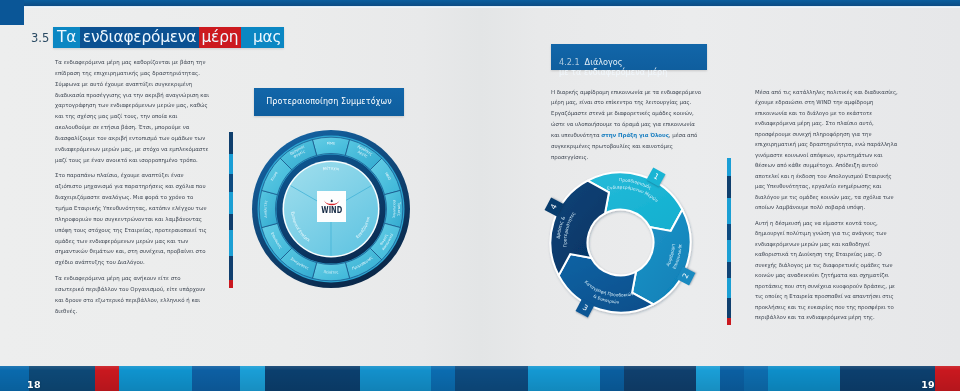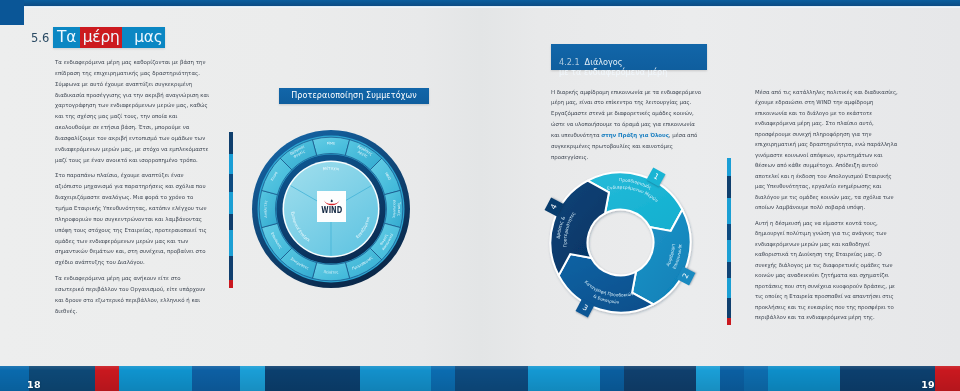--- a/index.html
+++ b/index.html
@@ -19,25 +19,25 @@
 .title-band{position:absolute;left:53px;top:26.5px;height:21.5px;display:flex;align-items:stretch;
   box-shadow:0 1px 2px rgba(0,0,0,.12);}
 .title-seg{display:flex;align-items:center;color:#eef8ff;
   font:400 15.4px/1 "DejaVu Sans",sans-serif;padding:0 2.7px;letter-spacing:-.22px;}
 .title-seg.s0{padding-left:4px;padding-right:4px;}
 .lp-text{position:absolute;left:55px;top:57px;width:154px;letter-spacing:0.0px;
   font:400 5.45px/10.85px "DejaVu Sans",sans-serif;color:#3f4753;text-align:left;}
 .lp-text p{margin-bottom:5px;}
 
 
-.wheel-cap{position:absolute;left:254px;top:88px;width:150px;height:16px;
+.wheel-cap{position:absolute;left:254px;top:88px;width:150px;height:28px;
   background:linear-gradient(180deg,#1266a9 0%,#0f5e9e 100%);
   display:flex;align-items:center;justify-content:center;
   color:#fff;font:400 8px/1 "DejaVu Sans",sans-serif;letter-spacing:.1px;
-  box-shadow:0 1px 2px rgba(0,0,0,.15);margin-left:25px;}
+  box-shadow:0 1px 2px rgba(0,0,0,.15);}
 .wheel{position:absolute;left:251px;top:129px;width:160px;height:160px;}
 
 
 .vbar{position:absolute;width:5px;}
 .vbar i{display:block;width:100%;}
 
 
 .rp-head{position:absolute;left:551px;top:44px;width:156px;height:26px;
   background:linear-gradient(180deg,#1266a9 0%,#0f5e9e 100%);
   padding:13px 0 0 8px;box-shadow:0 1px 2px rgba(0,0,0,.15);}
@@ -65,23 +65,24 @@
 </style>
 </head>
 <body>
 
 <div class="spread">
 
   <div class="topbar"></div>
   <div class="topbar-hl"></div>
   <div class="corner-sq"></div>
 
-  <div class="sec-num">5.6</div>
+  <div class="sec-num">3.5</div>
   <div class="title-band" id="titleband">
       <div class="title-seg s0" style="background: rgb(11, 135, 195);">Τα</div>
+      <div class="title-seg s1" style="background: rgb(11, 81, 146);">ενδιαφερόμενα</div>
       <div class="title-seg s2" style="background: rgb(204, 26, 31);">μέρη</div>
       <div class="title-seg s3" style="background: rgb(11, 135, 195); padding-left: 12px;">μας</div>
     </div>
   <div class="lp-text" id="lptext">
       <p>Τα ενδιαφερόμενα μέρη μας καθορίζονται με βάση την επίδραση της επιχειρηματικής μας δραστηριότητας. Σύμφωνα με αυτό έχουμε αναπτύξει συγκεκριμένη διαδικασία προσέγγισης για την ακριβή αναγνώριση και χαρτογράφηση των ενδιαφερόμενων μερών μας, καθώς και της σχέσης μας μαζί τους, την οποία και ακολουθούμε σε ετήσια βάση. Έτσι, μπορούμε να διασφαλίζουμε τον ακριβή εντοπισμό των ομάδων των ενδιαφερόμενων μερών μας, με στόχο να εμπλεκόμαστε μαζί τους με έναν ανοικτό και ισορροπημένο τρόπο.</p>
       <p>Στο παραπάνω πλαίσιο, έχουμε αναπτύξει έναν αξιόπιστο μηχανισμό για παρατηρήσεις και σχόλια που διαχειριζόμαστε αναλόγως. Μια φορά το χρόνο το τμήμα Εταιρικής Υπευθυνότητας, κατόπιν ελέγχου των πληροφοριών που συγκεντρώνονται και λαμβάνοντας υπόψη τους στόχους της Εταιρείας, προτεραιοποιεί τις ομάδες των ενδιαφερόμενων μερών μας και των σημαντικών θεμάτων και, στη συνέχεια, προβαίνει στο σχέδιο ανάπτυξης του Διαλόγου.</p>
       <p>Τα ενδιαφερόμενα μέρη μας ανήκουν είτε στο εσωτερικό περιβάλλον του Οργανισμού, είτε υπάρχουν και δρουν στο εξωτερικό περιβάλλον, ελληνικό ή και διεθνές.</p>
     </div>
 
   <div class="wheel-cap">Προτεραιοποίηση Συμμετόχων</div>

